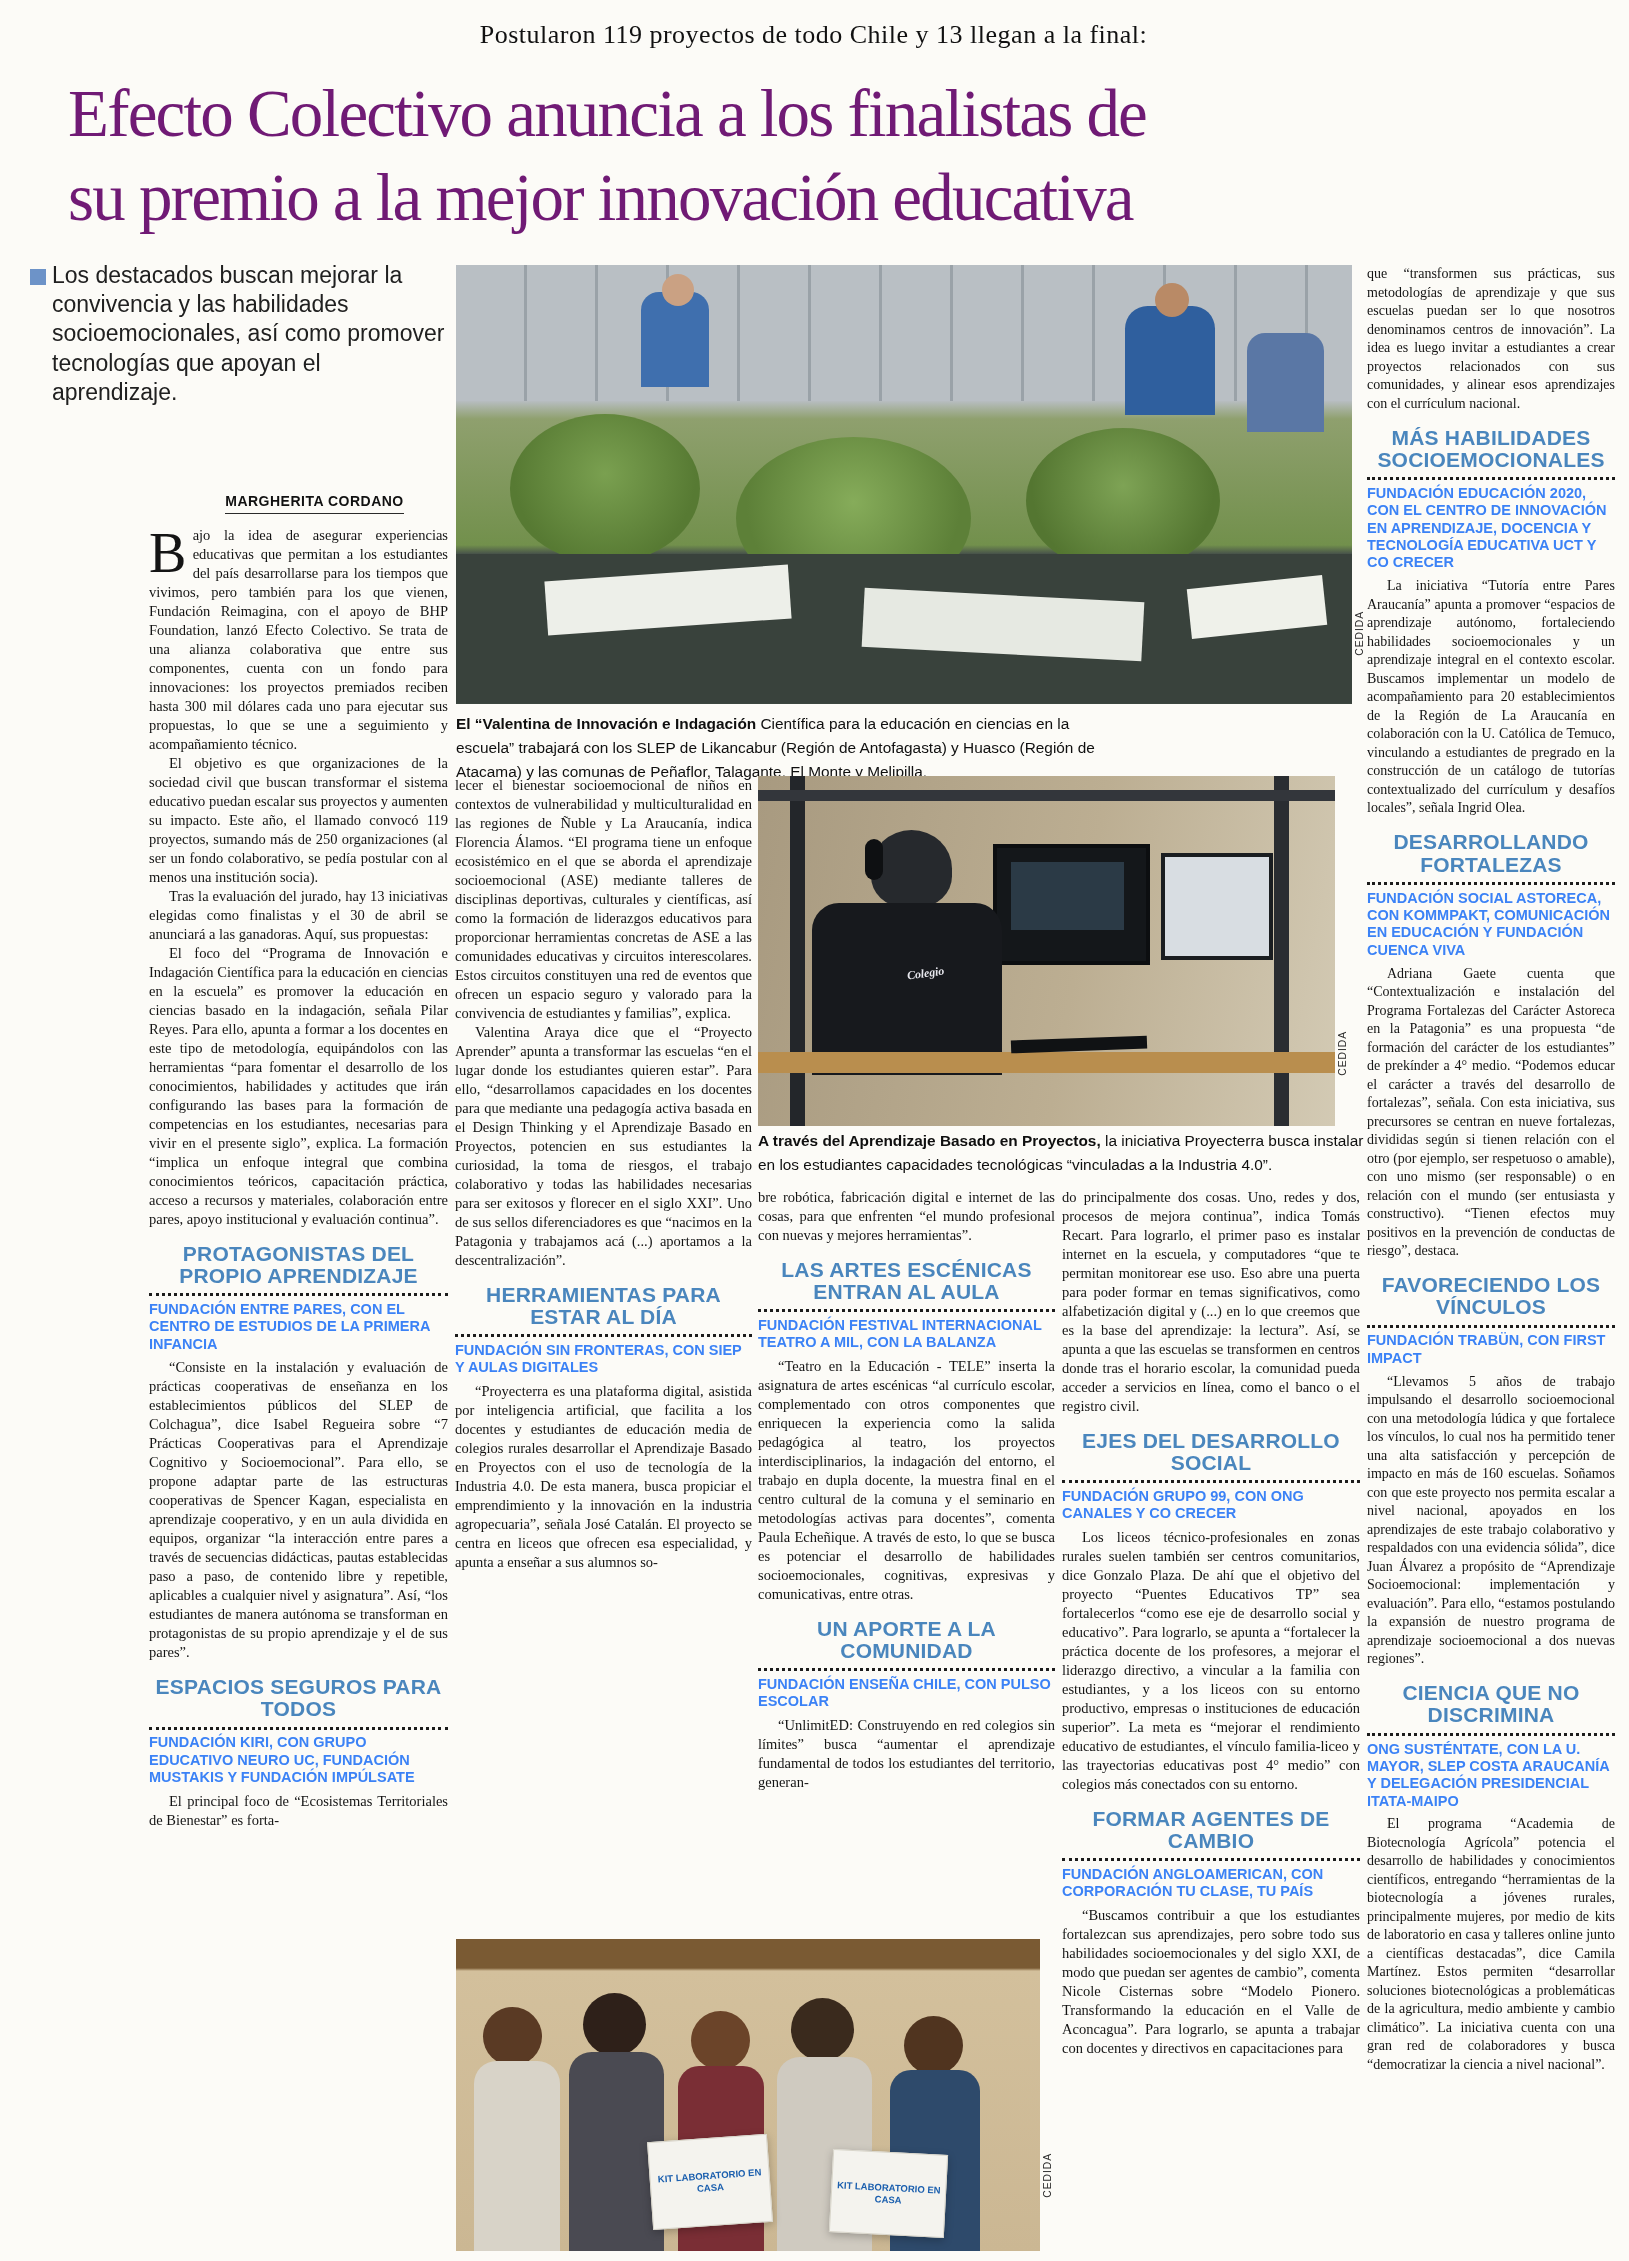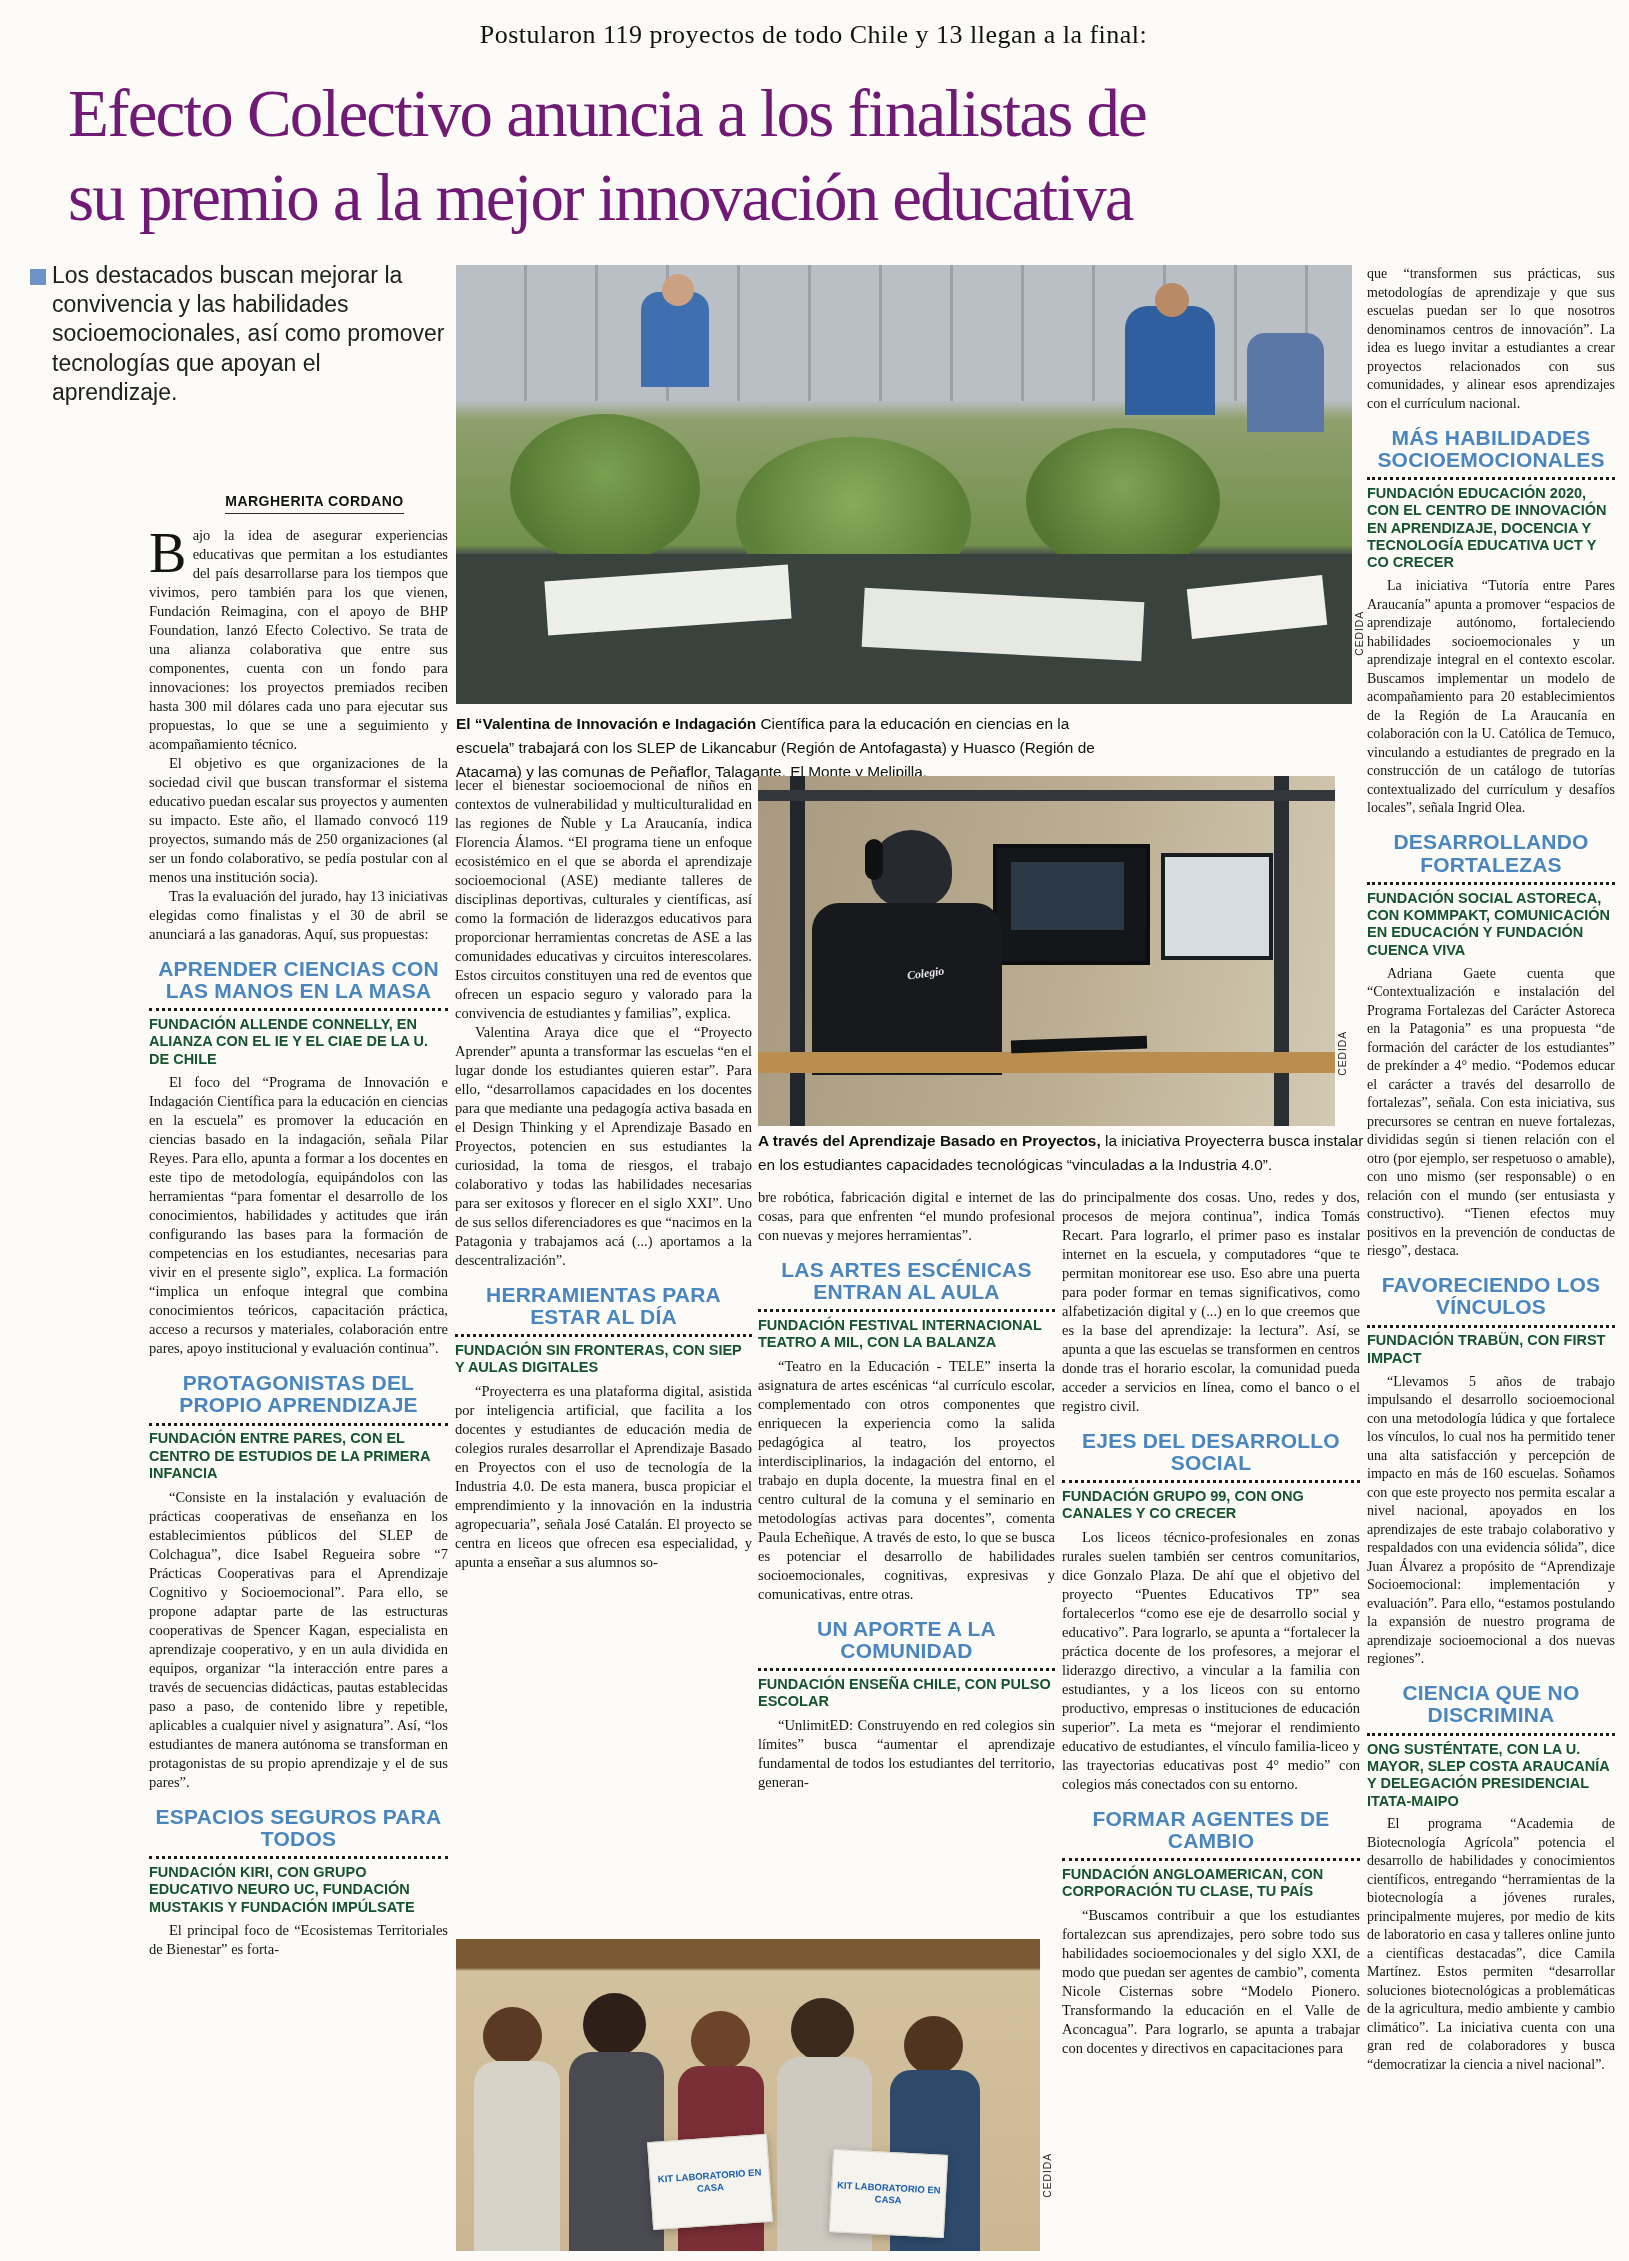--- a/index.html
+++ b/index.html
@@ -25,21 +25,21 @@
   #col4{left:1062px;top:1188px;width:298px;height:1106px}
   #col5{left:1367px;top:265px;width:248px;height:2029px;font-size:14px;line-height:18.5px}
 
   .para{margin:0;text-indent:20px}
   .para.no-indent{text-indent:0}
   .dropcap{float:left;font-size:56px;line-height:.8;padding:4.5px 6.3px 0 0;font-family:"Liberation Serif",serif}
 
   .section{margin:13.6px 0 5.4px}
   .section-title{font:700 21px/1.06 "Liberation Sans",sans-serif;color:#4a86bd;letter-spacing:0.2px;text-align:center}
   .section-rule{border:0;border-top:3.2px dotted #1c1c1c;margin:6.3px 0 4.5px}
-  .section-org{font:700 14.5px/1.2 "Liberation Sans",sans-serif;color:#14532d;text-align:left}
+  .section-org{font:700 14.5px/1.2 "Liberation Sans",sans-serif;color:#3b82f6;text-align:left}
 
   .photo{position:absolute;overflow:hidden}
   #photo1{left:456px;top:265px;width:896px;height:439px;background:linear-gradient(#c6cbcf 0,#b7bdc0 136px,#8fa06e 154px,#72904c 280px,#47524a 289px,#3c463f 100%)}
   #photo2{left:758px;top:776px;width:577px;height:350px;background:linear-gradient(100deg,#a89a80 0,#bcae92 55%,#d3cab4 100%)}
   #photo3{left:456px;top:1939px;width:584px;height:312px;background:linear-gradient(#7a5a33 0,#7a5a33 29px,#d3c09c 32px,#cbb793 100%)}
   .shape{position:absolute}
 
   .caption{position:absolute;font:400 15.4px/24px "Liberation Sans",sans-serif;color:#0f0f0f;text-align:left}
   #caption1{left:456px;top:712px;width:651px}
   #caption2{left:758px;top:1129px;width:608px}
@@ -139,25 +139,20 @@
   </div>
   <div class="credit" id="credit3">CEDIDA</div>
 
   <div class="col" id="col1">
   <p class="para no-indent"><span class="dropcap">B</span>ajo la idea de asegurar experiencias educativas que permitan a los estudiantes del país desarrollarse para los tiempos que vivimos, pero también para los que vienen, Fundación Reimagina, con el apoyo de BHP Foundation, lanzó Efecto Colectivo. Se trata de una alianza colaborativa que entre sus componentes, cuenta con un fondo para innovaciones: los proyectos premiados reciben hasta 300 mil dólares cada uno para ejecutar sus propuestas, lo que se une a seguimiento y acompañamiento técnico.</p>
 
   <p class="para">El objetivo es que organizaciones de la sociedad civil que buscan transformar el sistema educativo puedan escalar sus proyectos y aumenten su impacto. Este año, el llamado convocó 119 proyectos, sumando más de 250 organizaciones (al ser un fondo colaborativo, se pedía postular con al menos una institución socia).</p>
 
   <p class="para">Tras la evaluación del jurado, hay 13 iniciativas elegidas como finalistas y el 30 de abril se anunciará a las ganadoras. Aquí, sus propuestas:</p>
 
-  <div class="section">
-    <div class="section-title">APRENDER CIENCIAS CON LAS MANOS EN LA MASA</div>
-    <div class="section-rule"></div>
-    <div class="section-org">FUNDACIÓN ALLENDE CONNELLY, EN ALIANZA CON EL IE Y EL CIAE DE LA U. DE CHILE</div>
-  </div>
 
   <p class="para">El foco del “Programa de Innovación e Indagación Científica para la educación en ciencias en la escuela” es promover la educación en ciencias basado en la indagación, señala Pilar Reyes. Para ello, apunta a formar a los docentes en este tipo de metodología, equipándolos con las herramientas “para fomentar el desarrollo de los conocimientos, habilidades y actitudes que irán configurando las bases para la formación de competencias en los estudiantes, necesarias para vivir en el presente siglo”, explica. La formación “implica un enfoque integral que combina conocimientos teóricos, capacitación práctica, acceso a recursos y materiales, colaboración entre pares, apoyo institucional y evaluación continua”.</p>
 
   <div class="section">
     <div class="section-title">PROTAGONISTAS DEL PROPIO APRENDIZAJE</div>
     <div class="section-rule"></div>
     <div class="section-org">FUNDACIÓN ENTRE PARES, CON EL CENTRO DE ESTUDIOS DE LA PRIMERA INFANCIA</div>
   </div>
 
   <p class="para">“Consiste en la instalación y evaluación de prácticas cooperativas de enseñanza en los establecimientos públicos del SLEP de Colchagua”, dice Isabel Regueira sobre “7 Prácticas Cooperativas para el Aprendizaje Cognitivo y Socioemocional”. Para ello, se propone adaptar parte de las estructuras cooperativas de Spencer Kagan, especialista en aprendizaje cooperativo, y en un aula dividida en equipos, organizar “la interacción entre pares a través de secuencias didácticas, pautas establecidas paso a paso, de contenido libre y repetible, aplicables a cualquier nivel y asignatura”. Así, “los estudiantes de manera autónoma se transforman en protagonistas de su propio aprendizaje y el de sus pares”.</p>

